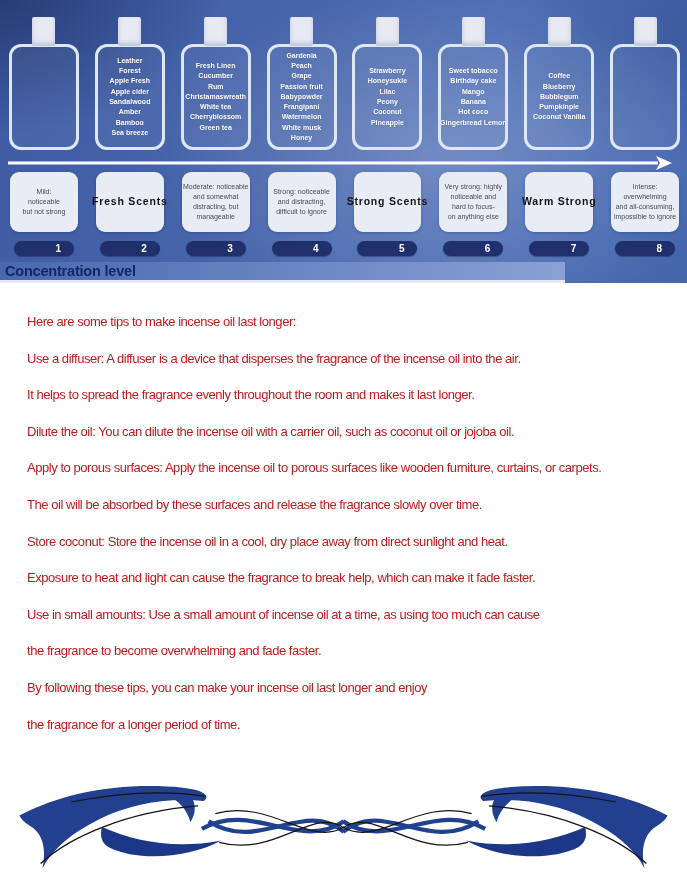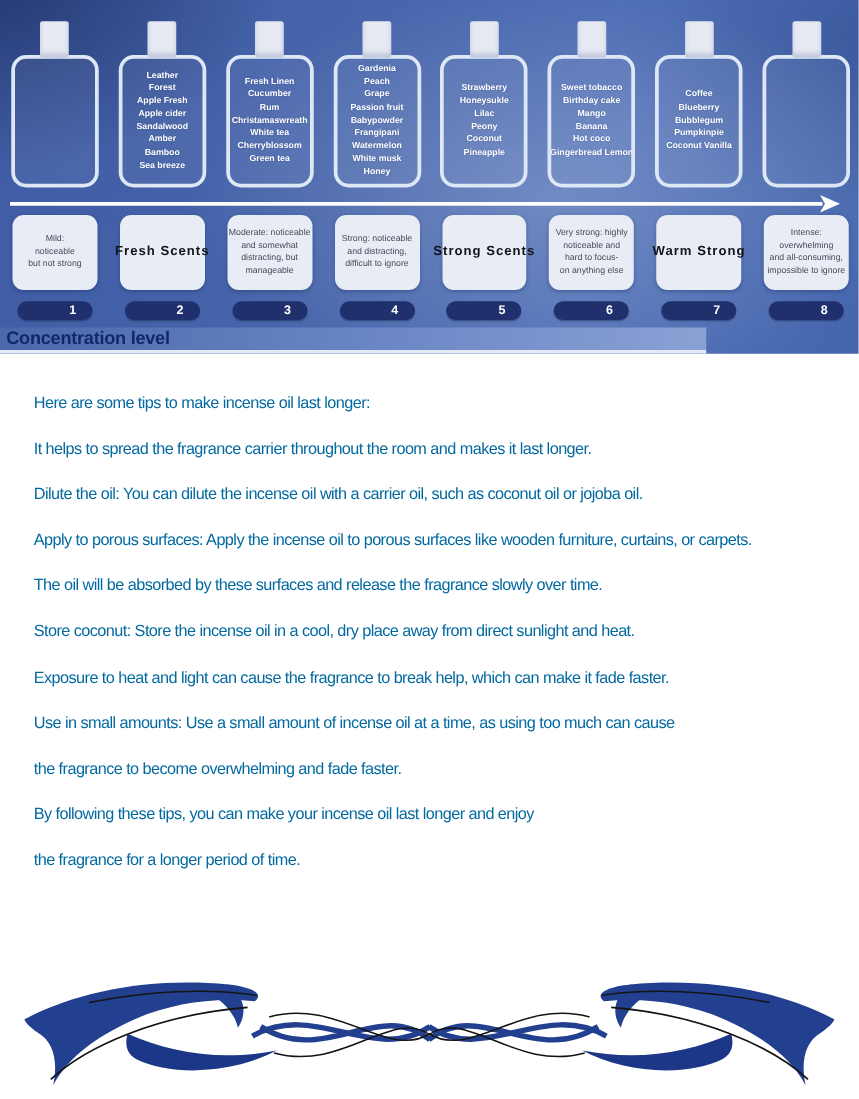--- a/index.html
+++ b/index.html
@@ -73,21 +73,21 @@
     border-bottom:3px solid #e3eaf5;
   }
   .caption-band span {
     display:inline-block; padding-left:5px; line-height:18px;
     font-size:14.5px; font-weight:bold; color:#12276b; letter-spacing:-0.2px;
   }
 
   
   .tips { padding:21px 0 0 27px; height:475px; }
   .tips > div {
-    font-size:13px; color:#0369a1; letter-spacing:-0.45px;
+    font-size:13px; color:#b91c1c; letter-spacing:-0.45px;
     line-height:36.6px; white-space:nowrap;
   }
 
   
   .flourish { position:absolute; left:0; bottom:4px; width:687px; height:96px; }
 </style>
 </head>
 <body>
 
 <div class="banner">
@@ -296,21 +296,22 @@
       </div>
   </div>
 
   <div class="caption-band">
     <span>Concentration level</span>
   </div>
 </div>
 
 <div class="tips">
     <div>Here are some tips to make incense oil last longer:</div>
-    <div>It helps to spread the fragrance carrier throughout the room and makes it last longer.</div>
+    <div>Use a diffuser: A diffuser is a device that disperses the fragrance of the incense oil into the air.</div>
+    <div>It helps to spread the fragrance evenly throughout the room and makes it last longer.</div>
     <div>Dilute the oil: You can dilute the incense oil with a carrier oil, such as coconut oil or jojoba oil.</div>
     <div>Apply to porous surfaces: Apply the incense oil to porous surfaces like wooden furniture, curtains, or carpets.</div>
     <div>The oil will be absorbed by these surfaces and release the fragrance slowly over time.</div>
     <div>Store coconut: Store the incense oil in a cool, dry place away from direct sunlight and heat.</div>
     <div>Exposure to heat and light can cause the fragrance to break help, which can make it fade faster.</div>
     <div>Use in small amounts: Use a small amount of incense oil at a time, as using too much can cause</div>
     <div>the fragrance to become overwhelming and fade faster.</div>
     <div>By following these tips, you can make your incense oil last longer and enjoy</div>
     <div>the fragrance for a longer period of time.</div>
   </div>

